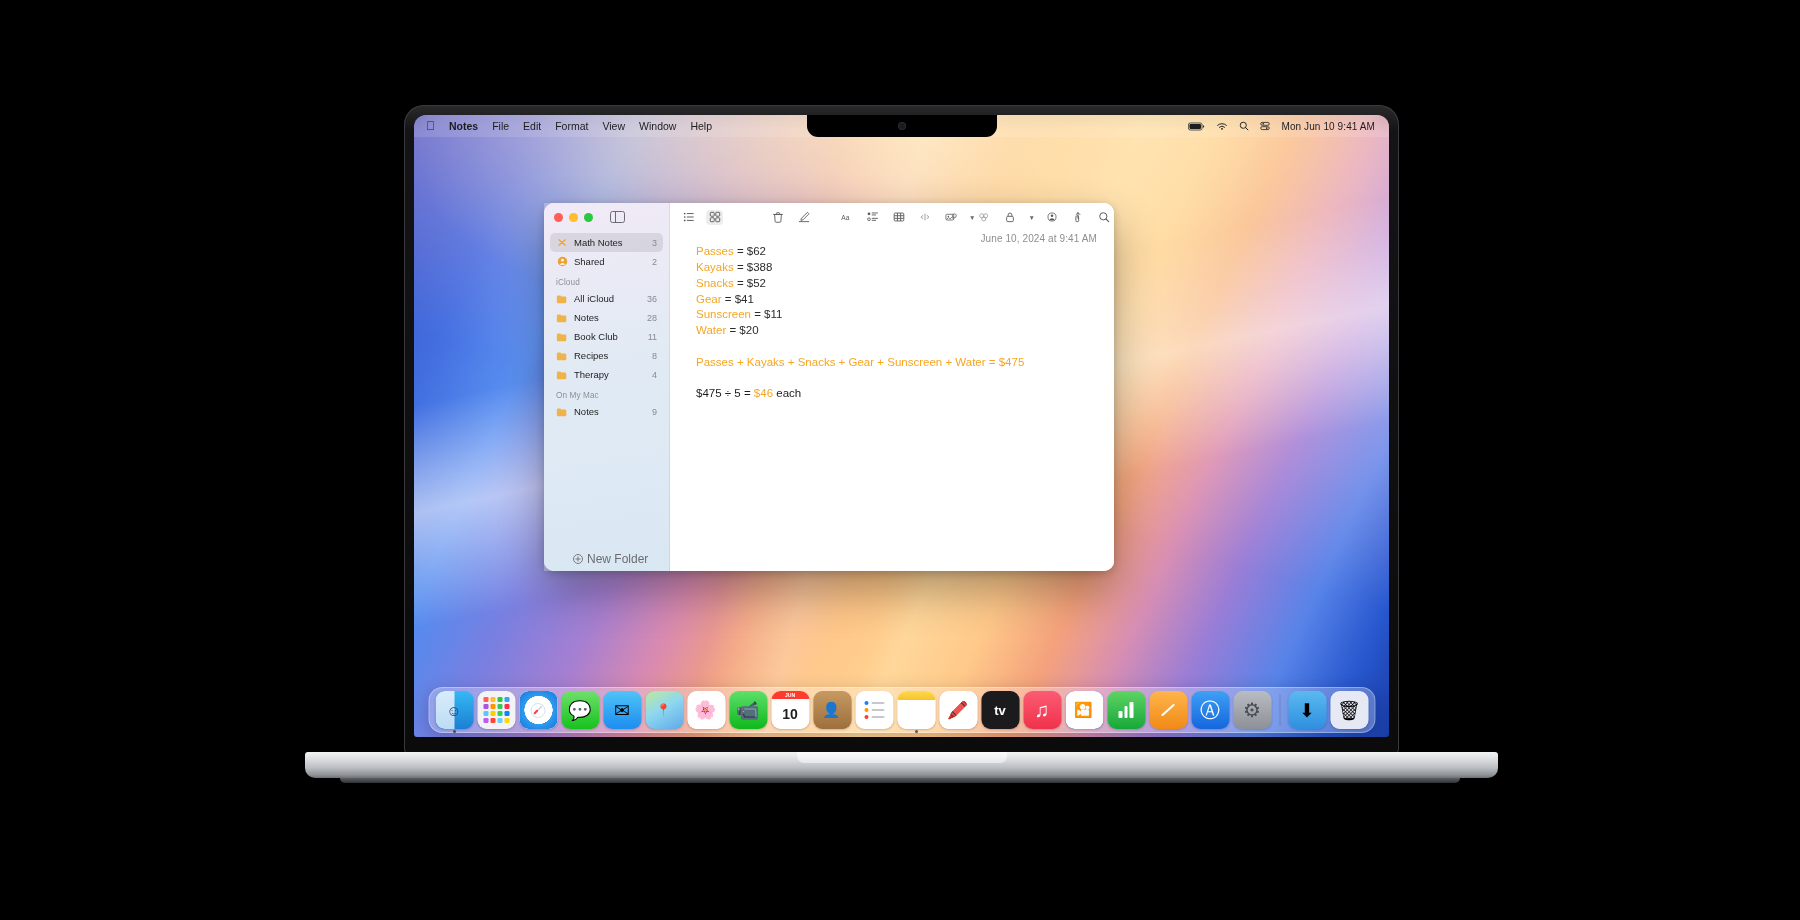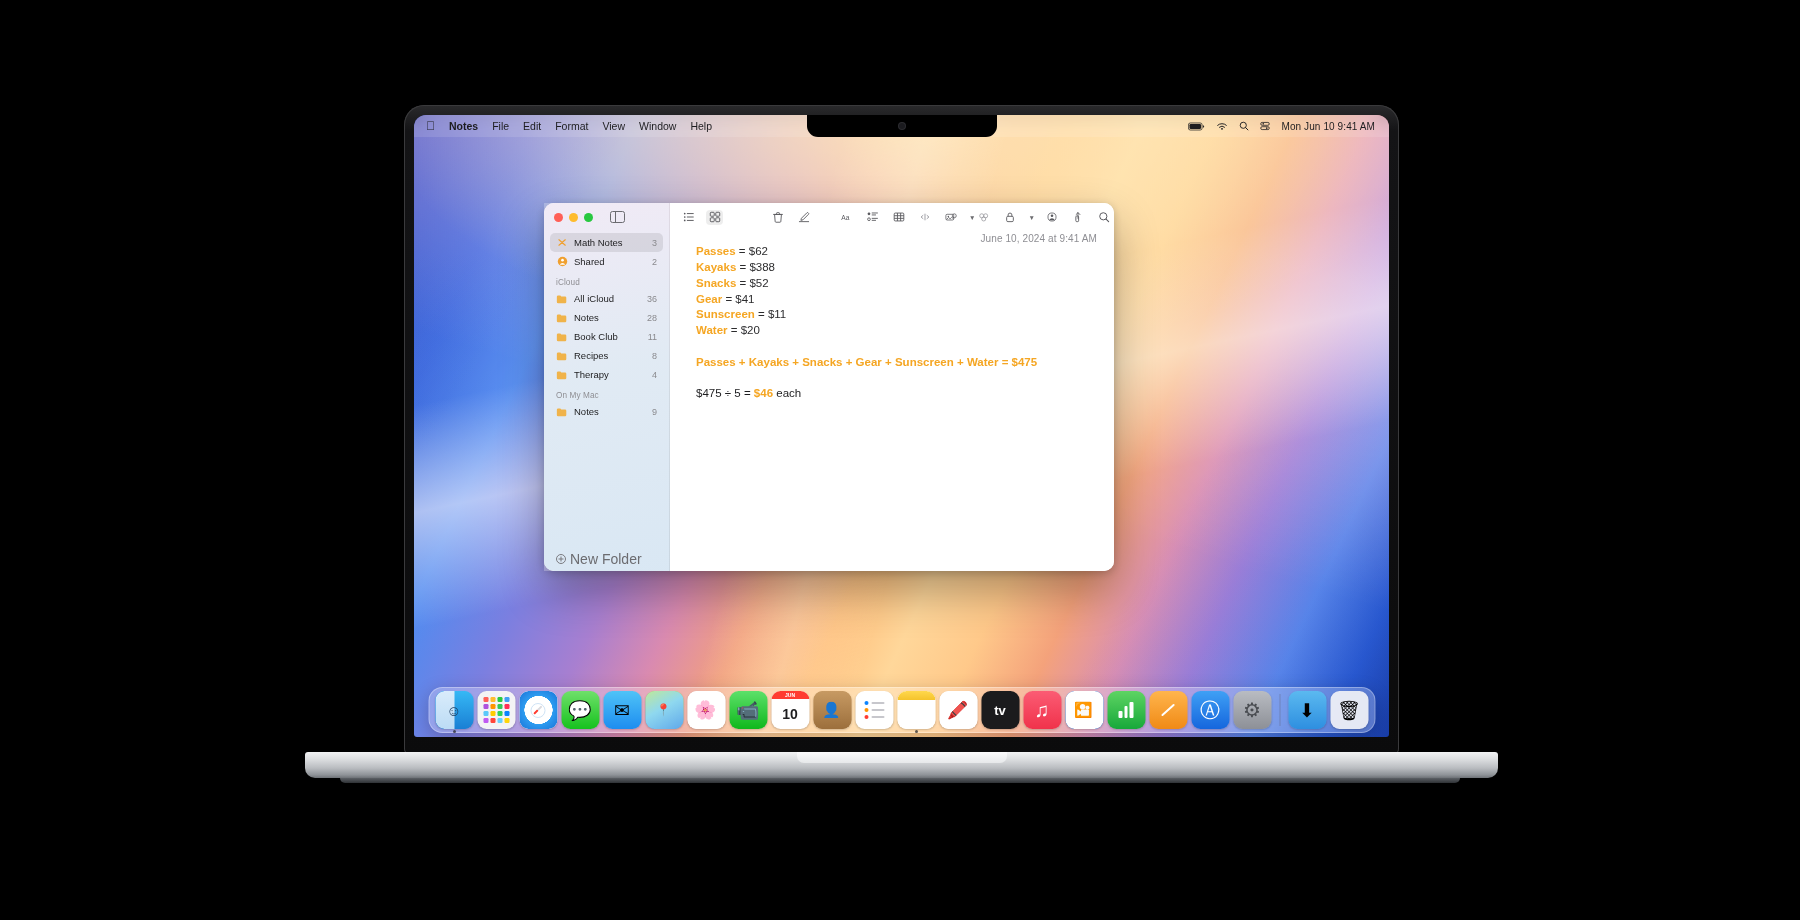--- a/index.html
+++ b/index.html
@@ -167,21 +167,21 @@
   .side-count { color: #8a8a8e; font-size: 9px; }
   .side-section {
     font-size: 8.2px; color: #8e8e93; padding: 7px 6px 2px 6px;
     letter-spacing: 0.1px;
   }
   .ic { width: 12px; height: 12px; flex: 0 0 12px; display: inline-flex; align-items: center; justify-content: center; }
   .folder-ic svg { width: 12px; height: 12px; }
   .math-ic { color: #f0a030; font-size: 10px; font-weight: 700; }
   #new-folder {
     height: 24px; display: flex; align-items: center; gap: 4px;
-    padding: 0 12px; font-size: 14px; color: #6c6c70;
+    padding: 0 12px; font-size: 12px; color: #6c6c70; margin-left: 17px;
   }
   #new-folder .plus-circ {
     width: 10px; height: 10px; border-radius: 50%;
     border: 1px solid #7a7a7f; position: relative;
   }
   #new-folder .plus-circ::before, #new-folder .plus-circ::after {
     content: ""; position: absolute; background: #7a7a7f;
     left: 50%; top: 50%; transform: translate(-50%,-50%);
   }
   #new-folder .plus-circ::before { width: 5px; height: 1px; }
@@ -213,21 +213,21 @@
   #note-title {
     font-size: 20px; font-weight: 700; color: #1d1d1f;
     letter-spacing: -0.4px; margin-bottom: 11px;
     display: flex; align-items: center; gap: 5px;
   }
   .emoji { font-size: 16px; }
   .note-line {
     font-size: 11.5px; color: #1d1d1f; line-height: 1.38;
     white-space: nowrap;
   }
-  .tok { color: #f5a623; font-weight: 700; margin-top: 25px; }
+  .tok { color: #f5a623; font-weight: 400; margin-top: 25px; }
   .op { color: #2c2c2e; }
   .sum-line { margin-top: 16px; font-size: 11.5px; line-height: 1.38; white-space: nowrap; }
   .div-line { margin-top: 16px; font-size: 11.5px; color: #1d1d1f; white-space: nowrap; }
 
   
   #dock {
     position: absolute; left: 50%; transform: translateX(-50%);
     bottom: 4px;
     height: 46px;
     display: flex; align-items: center; gap: 4px;

